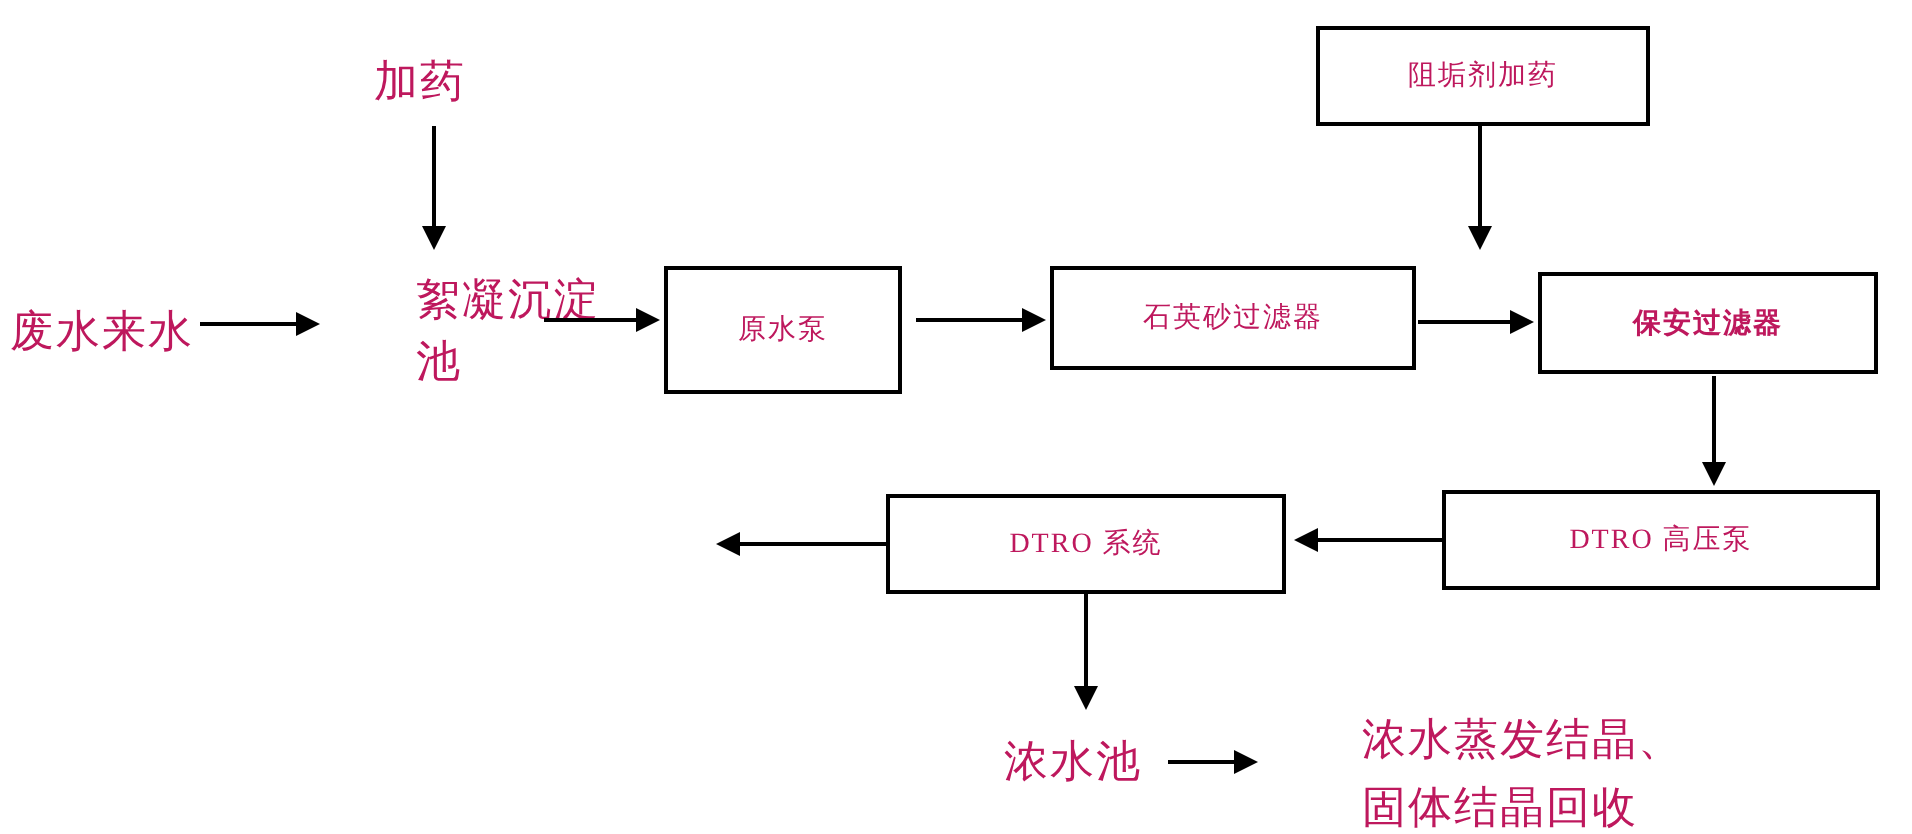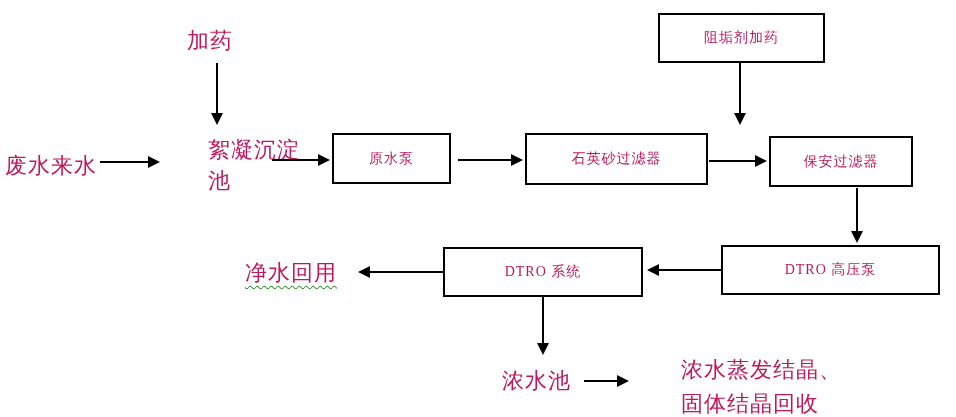--- a/index.html
+++ b/index.html
@@ -66,36 +66,33 @@
 
   <div class="txt" style="left:187px; top:27px;">加药</div>
 
   <div class="txt" style="left:5px; top:152px;">废水来水</div>
 
   <div class="txt" style="left:172px; top:134px;">
     <span class="ln">絮凝沉淀</span>
     <span class="ln">池</span>
   </div>
 
-  <div class="txt" style="left:245px; top:259px;">
-    <span class="spell">净水回用</span>
-  </div>
 
   <div class="txt" style="left:502px; top:367px;">浓水池</div>
 
   <div class="txt txt2" style="left:645px; top:353px;">
     <span class="ln">浓水蒸发结晶、</span>
     <span class="ln">固体结晶回收</span>
   </div>
 
-  <div class="box" style="left:332px; top:133px; width:119px; height:51px;">原水泵</div>
+  <div class="box" style="left:332px; top:133px; width:119px; height:64px;">原水泵</div>
 
   <div class="box" style="left:525px; top:133px; width:183px; height:52px;">石英砂过滤器</div>
 
-  <div class="box" style="left:769px; top:136px; width:144px; height:51px;">保安过滤器</div>
+  <div class="box" style="left:769px; top:136px; width:170px; height:51px;font-weight:bold;">保安过滤器</div>
 
   <div class="box" style="left:658px; top:13px; width:167px; height:50px;">阻垢剂加药</div>
 
   <div class="box" style="left:721px; top:245px; width:219px; height:50px;">DTRO 高压泵</div>
 
   <div class="box" style="left:443px; top:247px; width:200px; height:50px;">DTRO 系统</div>
 
   <div class="arr-d" style="left:216px; top:63px; height:50px;"></div>
 
   <div class="arr-r" style="left:100px; top:161px; width:48px;"></div>

